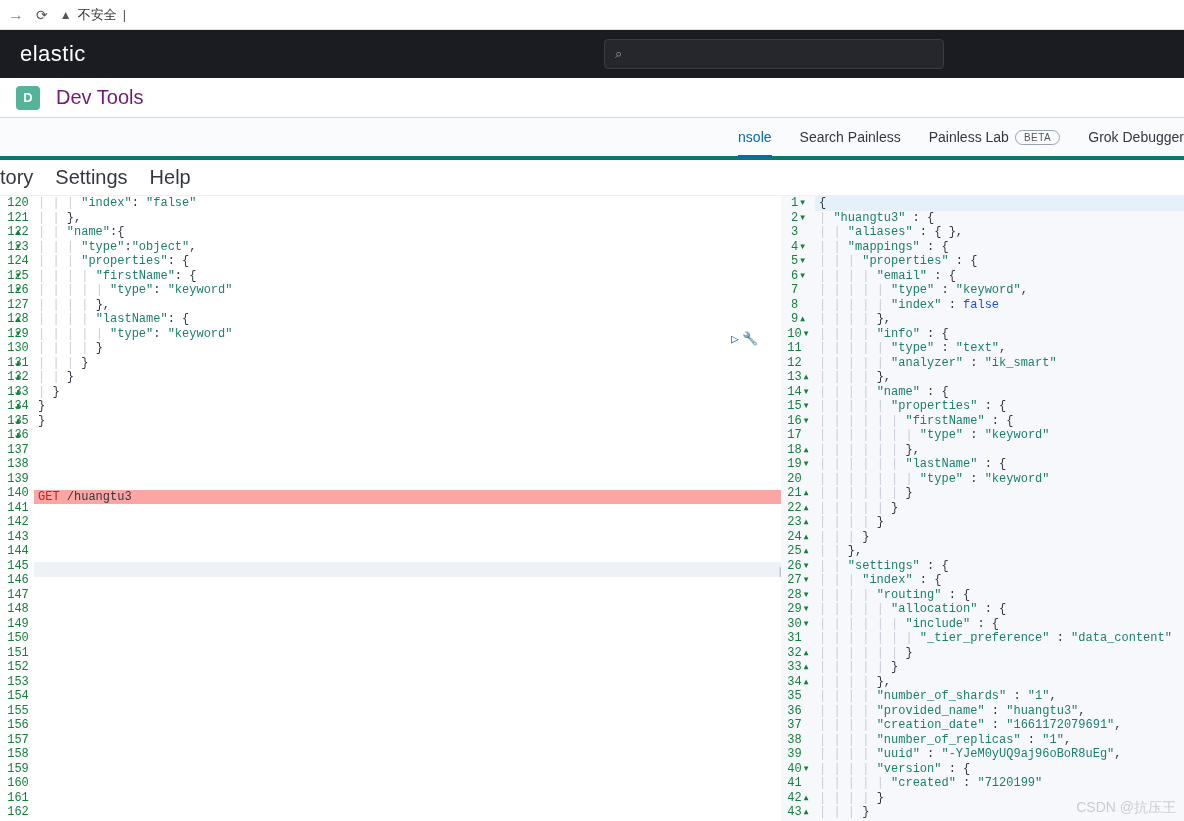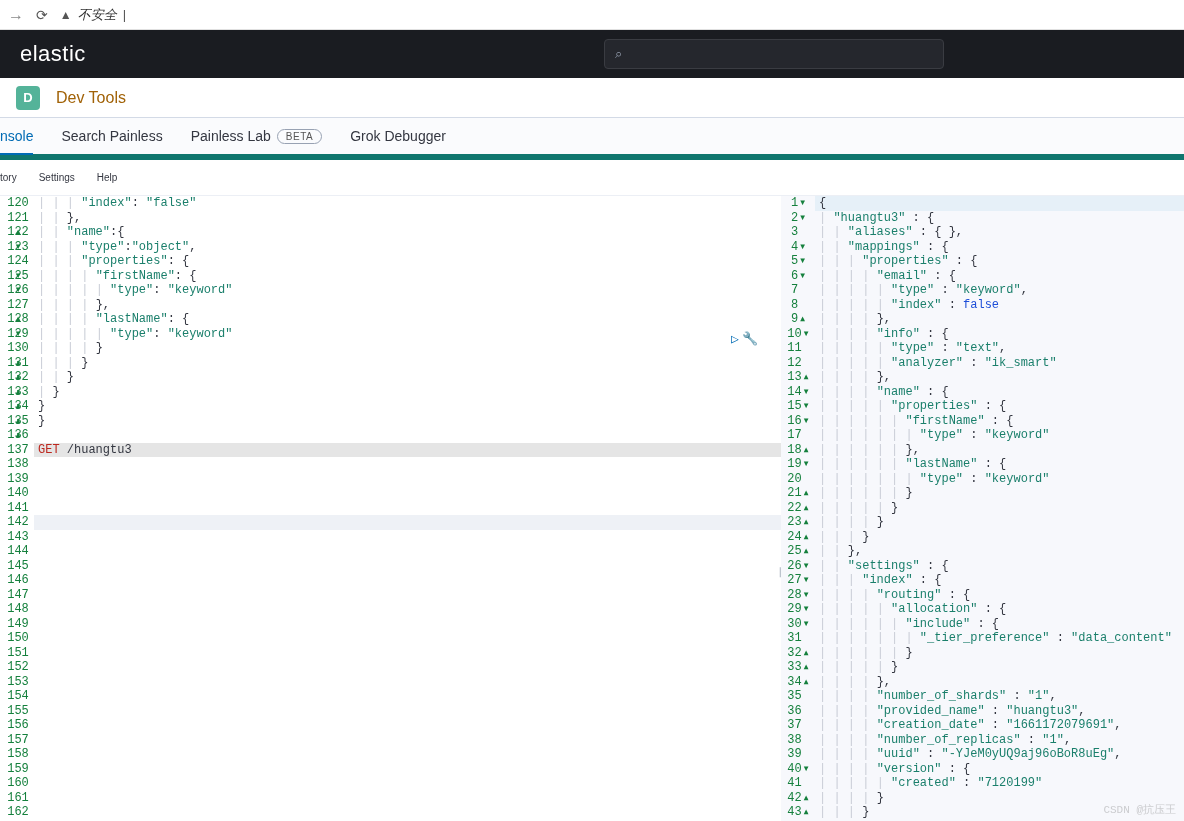--- a/index.html
+++ b/index.html
@@ -4,57 +4,57 @@
 <style>
 * { margin: 0; padding: 0; box-sizing: border-box; }
 body { font-family: -apple-system, BlinkMacSystemFont, "Segoe UI", Helvetica, Arial, sans-serif; font-size: 14px; color: #343741; width: 1184px; height: 821px; overflow: hidden; background: #fff; }
 
 
 .browser-bar { height: 30px; background: #fff; display: flex; align-items: center; padding: 0 8px; gap: 12px; border-bottom: 1px solid #e0e0e0; }
 .browser-bar .arrow { color: #888; font-size: 16px; cursor: pointer; }
 .browser-bar .reload { color: #555; font-size: 14px; cursor: pointer; }
 .url-bar { display: flex; align-items: center; gap: 6px; color: #555; font-size: 13px; }
 .url-bar .warn { font-size: 12px; }
-.url-bar .nosec { color: #333; font-style: italic; }
+.url-bar .nosec { color: #333; }
 .url-bar .url { color: #333; }
 
 
 .elastic-header { background: #1a1c21; height: 48px; display: flex; align-items: center; padding: 0 20px; }
 .elastic-logo { color: #fff; font-size: 22px; font-weight: 400; letter-spacing: 0.5px; }
 .search-wrap { margin-left: auto; margin-right: 220px; width: 340px; height: 30px; background: #25272d; border: 1px solid #3a3c42; border-radius: 4px; display: flex; align-items: center; padding: 0 10px; gap: 8px; }
 .search-wrap .sicon { color: #98a2b3; font-size: 13px; }
 .search-wrap input { background: transparent; border: none; outline: none; color: #ccc; font-size: 13px; width: 100%; }
 .search-wrap input::placeholder { color: #98a2b3; }
 
 
 .crumb-row { height: 40px; background: #fff; display: flex; align-items: center; padding: 0 16px; gap: 16px; border-bottom: 1px solid #d3dae6; }
 .d-badge { width: 24px; height: 24px; background: #54b399; color: #fff; display: flex; align-items: center; justify-content: center; border-radius: 4px; font-weight: 600; font-size: 13px; }
-.crumb-title { color: #a16207; font-size: 16px; }
-
-
-.tabs-row { height: 42px; background: #fafbfd; display: flex; align-items: center; padding: 0 0px; gap: 28px; border-bottom: 6px solid #0f766e; }
+.crumb-title { color: #701a75; font-size: 20px; }
+
+
+.tabs-row { height: 42px; background: #fafbfd; display: flex; align-items: center; padding: 0 0px; gap: 28px; border-bottom: 4px solid #0f766e; justify-content: flex-end; }
 .tab { color: #343741; font-size: 14px; height: 100%; display: flex; align-items: center; cursor: pointer; position: relative; }
 .tab.active { color: #006bb4; }
 .tab.active::after { content: ""; position: absolute; left: 0; right: 0; bottom: -1px; height: 2px; background: #006bb4; }
 .beta { display: inline-block; border: 1px solid #98a2b3; border-radius: 12px; padding: 1px 8px; font-size: 10px; color: #555; margin-left: 6px; letter-spacing: 0.5px; }
 
 
 .submenu { height: 36px; background: #fff; display: flex; align-items: center; padding: 0 0px; gap: 22px; border-bottom: 1px solid #eceff5; }
-.submenu span { color: #343741; font-size: 10px; cursor: pointer; }
+.submenu span { color: #343741; font-size: 20px; cursor: pointer; }
 
 
 .editor-area { display: flex; height: calc(821px - 30px - 48px - 40px - 42px - 36px); position: relative; }
 .pane { flex: 1; overflow: hidden; position: relative; font-family: "SFMono-Regular", Consolas, "Liberation Mono", Menlo, monospace; font-size: 12px; line-height: 14.5px; }
 .pane.left { flex: 0 0 781px; }
 .pane.right { flex: 1; background: #f7f8fc; }
 .gutter { position: absolute; left: 0; top: 0; width: 34px; text-align: center; color: #15803d; padding-right: 2px; }
 .fold { display: inline-block; width: 9px; }
 .codecol { position: absolute; left: 34px; right: 0; top: 0; white-space: pre; color: #343741; }
 .codeline { height: 14.5px; position: relative; padding-left: 4px; }
-.pane.left .codeline.hl { background: #e5e5e5; }
+.pane.left .codeline.hl { background: #fca5a5; margin-top: 47px; }
 .pane.left .codeline.cursor { background: #eef1f6; }
 .pane.right .codeline.hl { background: #e6f0f8; }
 
 
 .s-key { color: #1a7f6b; }  
 .s-str { color: #1a7f6b; }
 .s-verb { color: #bd271e; }
 .s-bool { color: #1d4ed8; }
 .s-punc { color: #343741; }
 .s-pipe { color: #c9cdd6; }
@@ -64,21 +64,21 @@
 .inline-actions .ico { color: #006bb4; cursor: pointer; font-size: 13px; }
 
 
 .splitter { position: absolute; left: 779px; top: 0; bottom: 0; width: 4px; cursor: col-resize; display: flex; align-items: center; justify-content: center; }
 .splitter .bar { width: 1px; height: 100%; background: #d3dae6; }
 .splitter .handle { position: absolute; top: 370px; color: #98a2b3; font-size: 10px; }
 
 .pane.right .gutter { width: 34px; }
 .pane.right .codecol { left: 34px; }
 
-.watermark { position: absolute; right: 8px; bottom: 4px; color: rgba(120,120,120,0.35); font-size: 11px; font-family: Liberation Mono, monospace; }
+.watermark { position: absolute; right: 8px; bottom: 4px; color: rgba(120,120,120,0.35); font-size: 14px; font-family: Liberation Sans, sans-serif; }
 </style>
 </head>
 <body>
 
 <div class="browser-bar">
   <span class="arrow">→</span>
   <span class="reload">⟳</span>
   <div class="url-bar">
     <span class="warn">▲</span>
     <span class="nosec">不安全</span>

